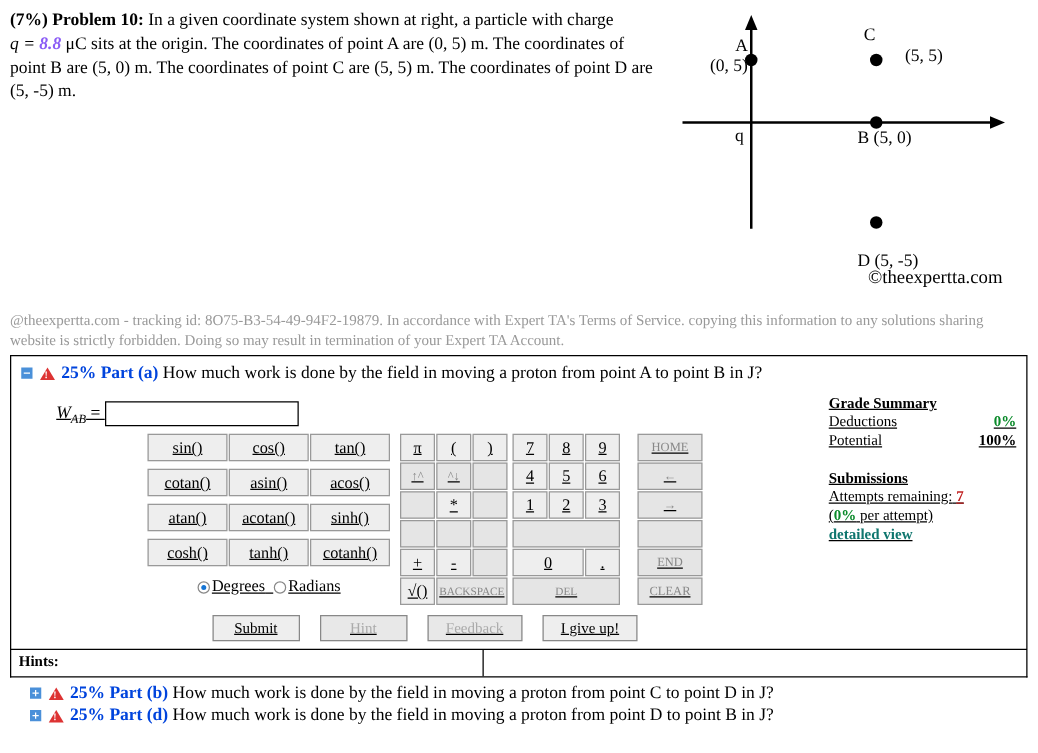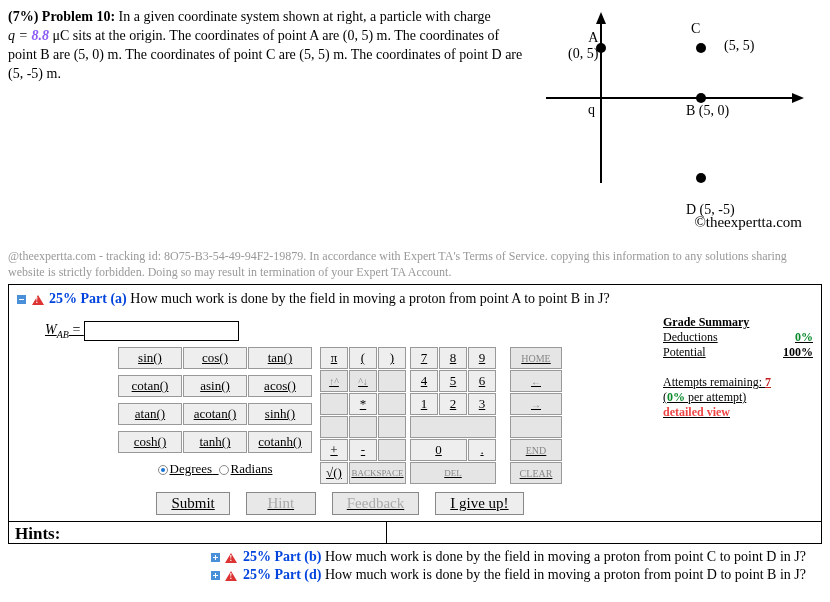--- a/index.html
+++ b/index.html
@@ -63,35 +63,35 @@
   .calc-btn.wide2 { grid-column: span 2; }
   .radio-row { text-align: center; padding: 2px 0; grid-column: span 3; font-size: 13px; }
   .radio-dot {
     display: inline-block; width: 10px; height: 10px; border: 1px solid #888; border-radius: 50%; vertical-align: middle; margin-right: 2px; position: relative;
   }
   .radio-dot.sel::after {
     content: ""; position: absolute; left: 2px; top: 2px; width: 4px; height: 4px; border-radius: 50%; background: #1574d4;
   }
   .action-row { margin-top: 8px; display: flex; gap: 16px; justify-content: center; }
   .action-btn {
-    border: 1px solid #888; background: #eee; font-family: inherit; font-size: 15px; padding: 2px 14px; cursor: pointer; min-width: 70px;
+    border: 1px solid #888; background: #eee; font-family: inherit; font-size: 12px; padding: 2px 14px; cursor: pointer; min-width: 70px;
   }
   .action-btn.disabled { color: #aaa; background: #e8e8e8; }
   .grade-box { flex: 0 0 150px; font-size: 12px; text-align: left; }
   .grade-box .hdr { font-weight: bold; }
   .row-flex { display: flex; justify-content: space-between; }
   .green { color: #0a8a2a; font-weight: bold; }
   .redlink { color: #c01f1f; text-decoration: underline; font-weight: bold; }
-  .bluelink { color: #ef4444; font-weight: bold; cursor: pointer; }
+  .bluelink { color: #0f766e; font-weight: bold; cursor: pointer; }
   .hints-row { display: flex; border: 1px solid #000; border-top: none; height: 22px; }
-  .hints-cell { border-right: 1px solid #000; padding: 2px 6px; font-weight: bold; font-size: 17px; }
+  .hints-cell { border-right: 1px solid #000; padding: 2px 6px; font-weight: bold; font-size: 12px; }
   .hints-cell:first-child { flex: 0 0 378px; }
   .hints-cell:nth-child(2) { flex: 1; font-weight: normal; }
   .other-parts { margin-top: 4px; }
-  .other-parts .line { padding: 1px 16px; text-align: right; }
+  .other-parts .line { padding: 1px 16px; }
   .copyright { text-align: right; font-size: 15px; padding: 6px 20px 0 0; }
 </style>
 </head>
 <body>
 
 <div class="top">
   <div class="problem-text">
     <span class="bold">(7%)  Problem 10: </span><span>  In a given coordinate system shown at right, a particle with charge</span>
     <br>
     <i>q = </i><span class="redbold">8.8</span><span> μC sits at the origin. The coordinates of point A are (0, 5) m. The coordinates of point B are (5, 0) m. The coordinates of point C are (5, 5) m. The coordinates of point D are (5, -5) m.</span>
@@ -221,20 +221,21 @@
       <div class="hdr">Grade Summary</div>
       <div class="row-flex">
           <span>Deductions</span>
           <span class="green">0%</span>
         </div>
       <div class="row-flex">
           <span>Potential</span>
           <span class="bold">100%</span>
         </div>
       <br>
+      <div class="hdr">Submissions</div>
       <div><span>Attempts remaining:</span> <span class="redlink">7</span></div>
       <div><span>(</span><span class="green">0%</span><span> per attempt)</span></div>
       <div class="bluelink">detailed view</div>
     </div>
   </div>
 </div>
 
 <div class="hints-row">
   <div class="hints-cell">Hints:</div>
   <div style="flex:0 0 2px;"></div>

